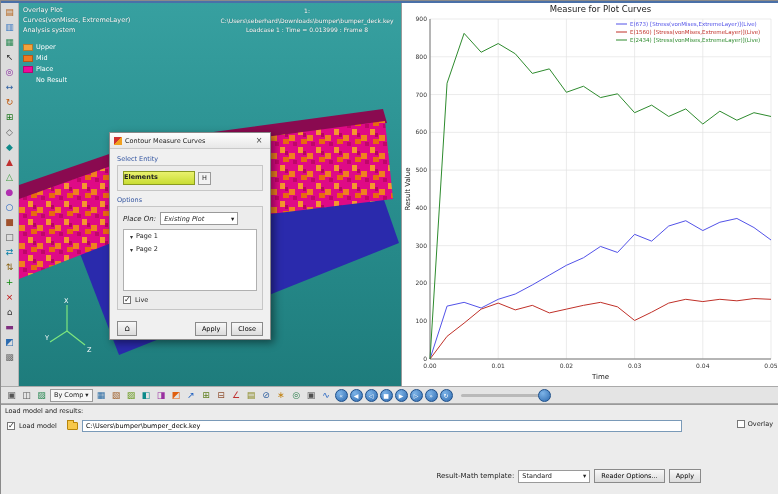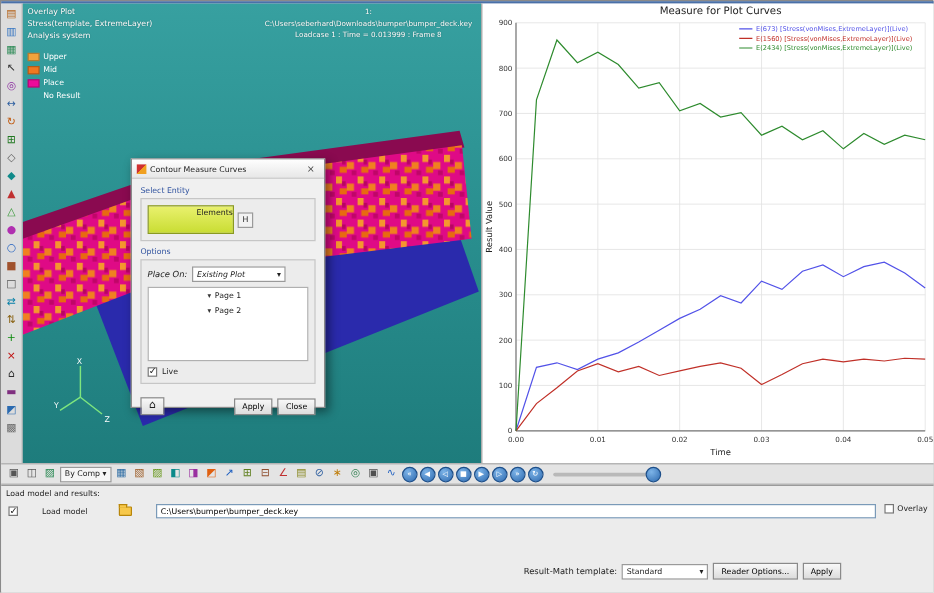--- a/index.html
+++ b/index.html
@@ -32,21 +32,21 @@
   .toolbar-row{position:absolute;left:0;top:385px;width:778px;height:18px;background:#e4e4e4;border-top:1px solid #aaa;border-bottom:1px solid #aaa;display:flex;align-items:center;gap:2px;padding:0 4px;}
   .tb-icon{width:13px;height:13px;line-height:13px;text-align:center;font-size:9px;cursor:pointer;flex:0 0 auto;}
   .bycomp{display:flex;align-items:center;gap:2px;height:13px;border:1px solid #9a9a9a;background:#f6f6f6;padding:0 3px;font-size:6.5px;cursor:pointer;flex:0 0 auto;}
   .round-btn{width:13px;height:13px;border-radius:50%;background:radial-gradient(circle at 35% 30%,#7db4e8,#2f6bb0);border:1px solid #1d4f8a;color:#fff;font-size:6px;line-height:11px;text-align:center;cursor:pointer;flex:0 0 auto;}
   .anim-slider{position:relative;width:84px;height:3px;background:#b9b9b9;border-radius:2px;margin:0 10px 0 6px;flex:0 0 auto;}
   .anim-handle{position:absolute;right:-6px;top:-5px;width:13px;height:13px;border-radius:50%;background:radial-gradient(circle at 35% 30%,#7db4e8,#2f6bb0);border:1px solid #1d4f8a;cursor:pointer;}
 
   
   .bottom-panel{position:absolute;left:0;top:403px;width:778px;height:91px;background:#ececec;border-top:1px solid #9a9a9a;}
   .bp-title{position:absolute;left:4px;top:2px;font-size:6.5px;color:#222;}
-  .bp-row{position:absolute;left:6px;display:flex;align-items:center;gap:20px;height:13px;}
+  .bp-row{position:absolute;left:6px;display:flex;align-items:center;gap:4px;height:13px;}
   .bp-label{width:44px;font-size:6.5px;}
   .cb{display:inline-block;width:8px;height:8px;background:#fff;border:1px solid #777;position:relative;flex:0 0 auto;cursor:pointer;}
   .cb.checked::after{content:"✓";position:absolute;left:0px;top:-2px;font-size:8px;color:#222;}
   .folder{display:inline-block;width:11px;height:8px;background:#f7c84b;border:1px solid #b8860b;border-radius:1px;position:relative;flex:0 0 auto;cursor:pointer;}
   .folder::before{content:"";position:absolute;top:-3px;left:-1px;width:5px;height:2px;background:#f7c84b;border:1px solid #b8860b;border-bottom:none;}
   .tfield{height:12px;border:1px solid #7a9ab8;background:#fff;font-size:6.5px;padding:0 3px;font-family:"DejaVu Sans",sans-serif;}
   .overlay-box{position:absolute;right:6px;top:15px;display:flex;align-items:center;gap:3px;font-size:6.5px;}
   .res-icon{width:12px;height:12px;line-height:12px;text-align:center;font-size:8px;color:#555;border:1px solid #aaa;background:#f2f2f2;cursor:pointer;}
   .bp-bottom{position:absolute;right:78px;top:64px;display:flex;align-items:center;gap:4px;}
   .selbox{display:flex;align-items:center;justify-content:space-between;width:72px;height:13px;border:1px solid #9a9a9a;background:#fff;padding:0 3px;font-size:6.5px;cursor:pointer;}
@@ -55,26 +55,26 @@
   
   .dialog{position:absolute;left:108px;top:131px;width:162px;height:208px;background:#f0f0f0;border:1px solid #8a8a8a;box-shadow:3px 3px 8px rgba(0,0,0,.45);z-index:50;}
   .dlg-title{height:16px;background:linear-gradient(#fefefe,#e7e7e7);border-bottom:1px solid #c9c9c9;display:flex;align-items:center;gap:3px;padding:0 4px;}
   .dlg-icon{width:8px;height:8px;background:linear-gradient(135deg,#d03030 50%,#f0a020 50%);flex:0 0 auto;}
   .dlg-title-text{flex:1;font-size:6.5px;color:#222;}
   .dlg-close{width:14px;text-align:center;font-size:8px;color:#444;cursor:pointer;}
   .dlg-body{padding:4px 7px;}
   .dlg-section-label{color:#3355a0;font-size:6.5px;margin:2px 0 2px 0;}
   .dlg-group{border:1px solid #c6c6c6;background:#ececec;padding:5px;margin-bottom:5px;}
   .ent-row{display:flex;align-items:center;gap:3px;}
-  .ent-btn{width:72px;height:24px;line-height:11px;text-align:right;background:linear-gradient(#e9f16e,#c9dd33);border:1px solid #8a9a20;font-size:6.5px;cursor:pointer;}
+  .ent-btn{width:72px;height:14px;line-height:11px;text-align:left;background:linear-gradient(#e9f16e,#c9dd33);border:1px solid #8a9a20;font-size:6.5px;cursor:pointer;font-weight:bold;}
   .ent-toggle{width:13px;height:13px;line-height:11px;text-align:center;background:#f2f2f2;border:1px solid #9a9a9a;font-size:6.5px;cursor:pointer;}
   .place-row{display:flex;align-items:center;gap:4px;font-style:italic;}
   .place-sel{display:flex;align-items:center;justify-content:space-between;width:78px;height:13px;border:1px solid #9a9a9a;background:#fff;padding:0 3px;font-size:6.5px;cursor:pointer;}
   .tree{margin-top:4px;background:#fff;border:1px solid #b0b0b0;height:62px;font-size:6.5px;overflow:hidden;}
-  .tree-row{height:13px;line-height:13px;padding-left:6px;display:flex;align-items:flex-start;gap:3px;cursor:pointer;margin-left:43px;}
+  .tree-row{height:13px;line-height:13px;padding-left:6px;display:flex;align-items:flex-start;gap:3px;cursor:pointer;}
   .tree-row.child{padding-left:24px;}
   .tree-row.selected{background:#94c4ea;}
   .tri{font-size:6px;color:#333;}
   .live-row{display:flex;align-items:center;gap:4px;margin-top:5px;font-size:6.5px;}
   .dlg-footer{display:flex;align-items:center;gap:4px;padding:2px 7px;}
   .home-btn{width:20px;height:15px;line-height:13px;text-align:center;border:1px solid #8a8a8a;background:linear-gradient(#f8f8f8,#dcdcdc);font-size:9px;cursor:pointer;}
   .dlg-footer .spacer{flex:1;}
 </style>
 </head>
 <body>
@@ -122,21 +122,21 @@
         </pattern>
       </defs>
       <polygon points="60,248 348,148 380,240 100,352" fill="#2a2aac"></polygon>
       <polygon points="0,182 128,138 364,106 368,120 128,152 0,198" fill="#8a0a50"></polygon>
       <polygon points="0,196 128,150 128,226 0,276" fill="url(#bpat)"></polygon>
       <polygon points="128,150 366,118 374,196 128,226" fill="url(#bpat)"></polygon>
     </svg>
 
     <div class="vp-header">
       <div>Overlay Plot</div>
-      <div>Stress(template, ExtremeLayer)</div>
+      <div>Curves(vonMises, ExtremeLayer)</div>
       <div>Analysis system</div>
     </div>
 
     <div class="vp-legend" id="vp-legend">
         <div class="vp-legend-row">
           <span class="vp-sw" style="background: rgb(242, 163, 60);"></span>
           <span>Upper</span>
         </div>
         <div class="vp-legend-row">
           <span class="vp-sw" style="background: rgb(240, 120, 32);"></span>

